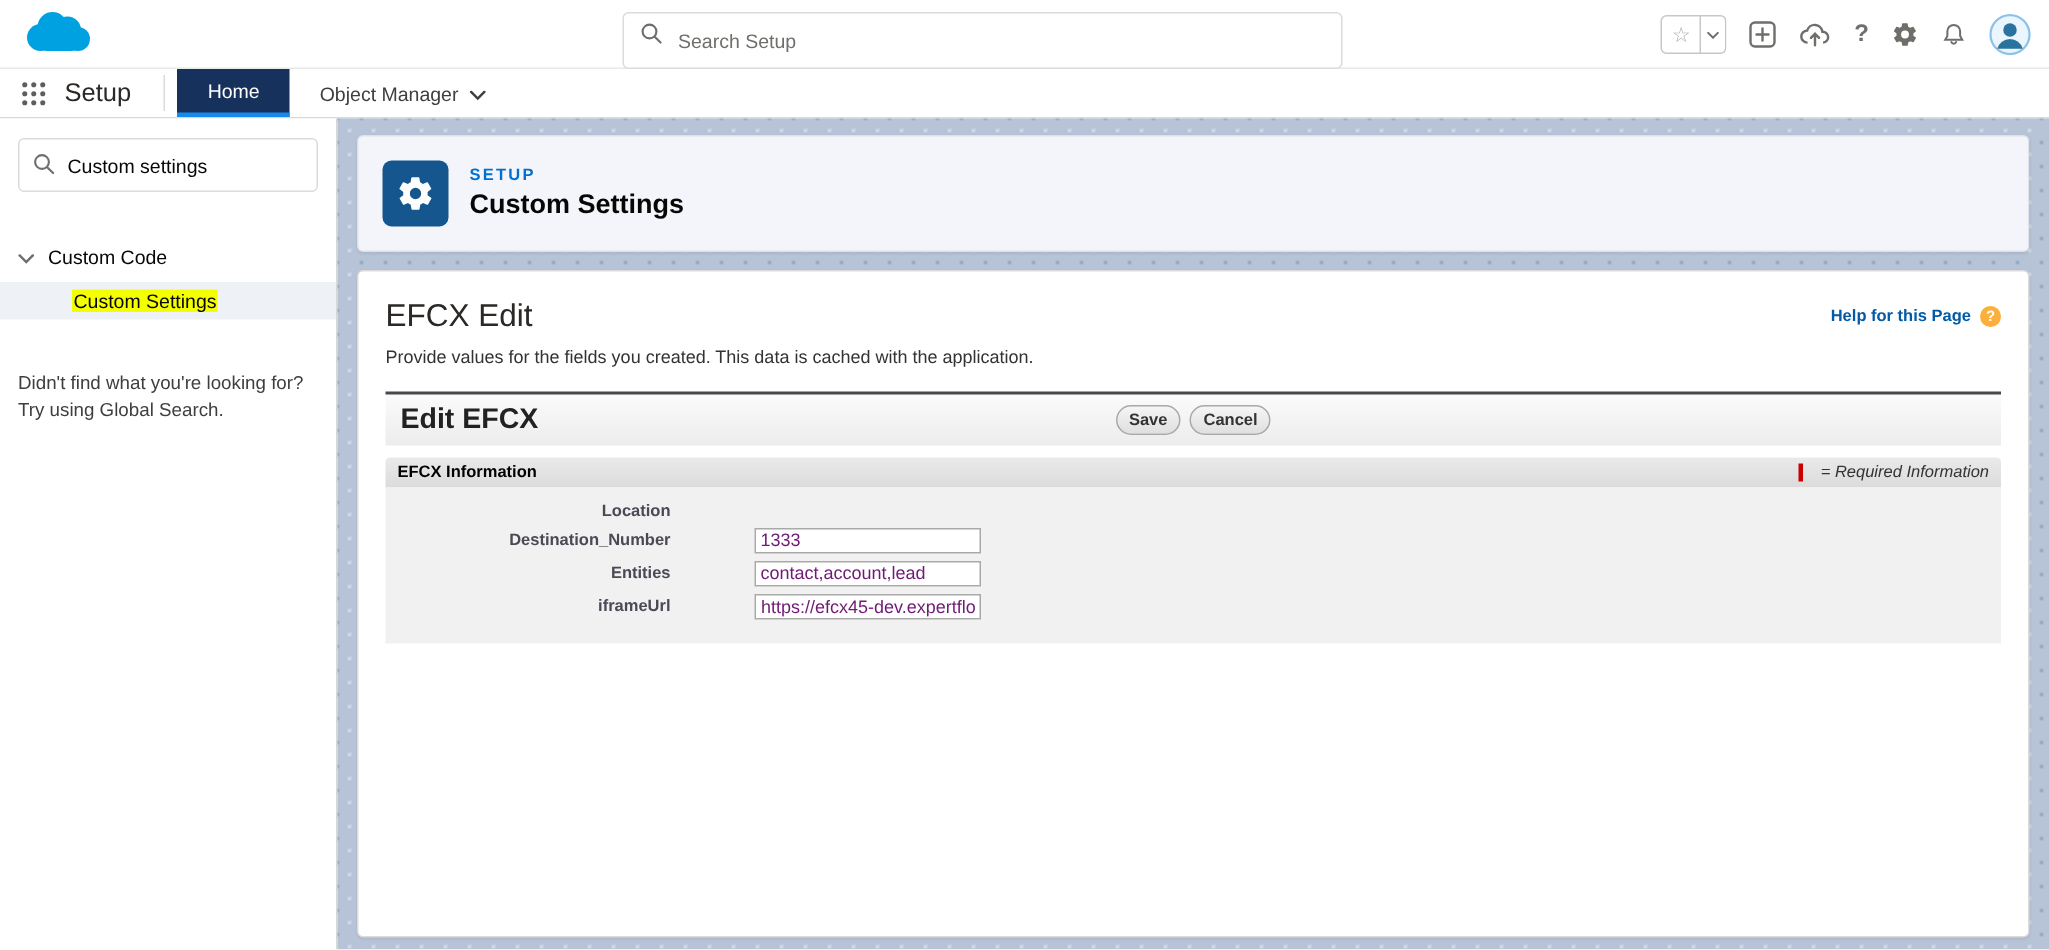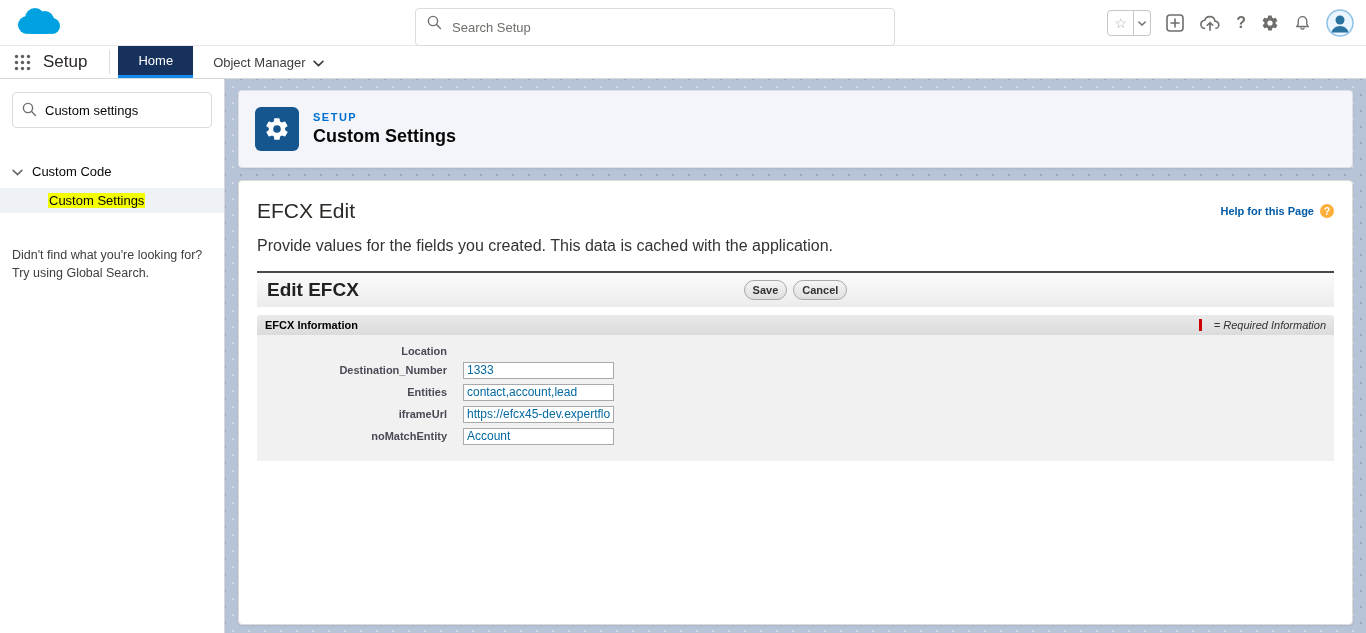--- a/index.html
+++ b/index.html
@@ -75,21 +75,21 @@
   .page-title { font-size:18px; font-weight:700; color:#080707; margin-top:3px; }
 
   .content-card { background:#fff; border:1px solid #dddbda; border-radius:4px; flex:1;
     padding:18px 18px 0; overflow:hidden; box-shadow:0 1px 2px rgba(0,0,0,0.08); }
   .card-top { display:flex; justify-content:space-between; align-items:flex-start; }
   .card-title { font-size:21px; font-weight:400; color:#2b2826; }
   .help-wrap { display:flex; align-items:center; gap:6px; margin-top:5px;text-align:right; }
   .help-link { font-size:11px; color:#015ba7; text-decoration:none; font-weight:600; }
   .help-badge { width:14px; height:14px; border-radius:50%; background:#fcaf3b; color:#fff;
     font-size:10px; font-weight:700; display:grid; place-items:center; }
-  .card-desc { margin-top:14px; font-size:16px; color:#333; }
+  .card-desc { margin-top:8px; font-size:12px; color:#333; }
 
   .pb-header { margin-top:16px; height:36px; border-top:2px solid #45484d;
     background:linear-gradient(#fbfbfb,#ececec); position:relative;
     display:flex; align-items:center; justify-content:center; gap:6px; }
   .pb-title { position:absolute; left:10px; font-size:19px; font-weight:700; color:#222; }
   .btn-classic { font-size:11px; font-weight:700; color:#333;
     background:linear-gradient(#f5f5f5,#dfdfdf); border:1px solid #a9a9a9; border-radius:10px;
     padding:3px 8px; cursor:pointer; font-family:"Liberation Sans", sans-serif; }
 
   .section-bar { margin-top:8px; height:20px; background:linear-gradient(#eaeaea,#dbdbdb);
@@ -99,22 +99,22 @@
   .required-wrap { display:flex; align-items:center; gap:12px;font-style:italic; }
   .required-bar { width:3px; height:12px; background:#c00; }
   .required-text { font-size:11px; color:#333; }
 
   .form-band { background:#f1f1f1; padding:7px 0 14px; }
   .frow { display:flex; align-items:center; min-height:22px; }
   .frow.first { min-height:17px; }
   .flabel { width:206px; padding-right:16px; text-align:right; font-size:11px;
     font-weight:700; color:#4a4a56; flex:none; }
   .finput { width:151px; height:17px; border:1px solid #a9a9a9; background:#fff;
-    font-size:12px; color:#0369a1; padding:0 3px; outline:none;
-    font-family:"Liberation Sans", sans-serif; }
+    font-size:12px; color:#701a75; padding:0 3px; outline:none;
+    font-family:"Liberation Sans", sans-serif;margin-left:40px; }
 </style>
 </head>
 <body>
 
 <div>
 
   <header class="global-header">
     <span class="sf-logo">
       <svg width="50" height="34" viewBox="0 0 50 34">
           <g fill="#00a1e0">
@@ -292,22 +292,18 @@
             <input class="finput" value="1333" style="">
           </div>
           <div class="frow">
             <span class="flabel">Entities</span>
             <input class="finput" value="contact,account,lead" style="">
           </div>
           <div class="frow">
             <span class="flabel">iframeUrl</span>
             <input class="finput" value="https://efcx45-dev.expertflow" style="">
           </div>
-          <div class="frow">
-            <span class="flabel">noMatchEntity</span>
-            <input class="finput" value="Account" style="">
-          </div>
         </div>
       </section>
 
     </main>
   </div>
 </div>
 
 </body></html>

